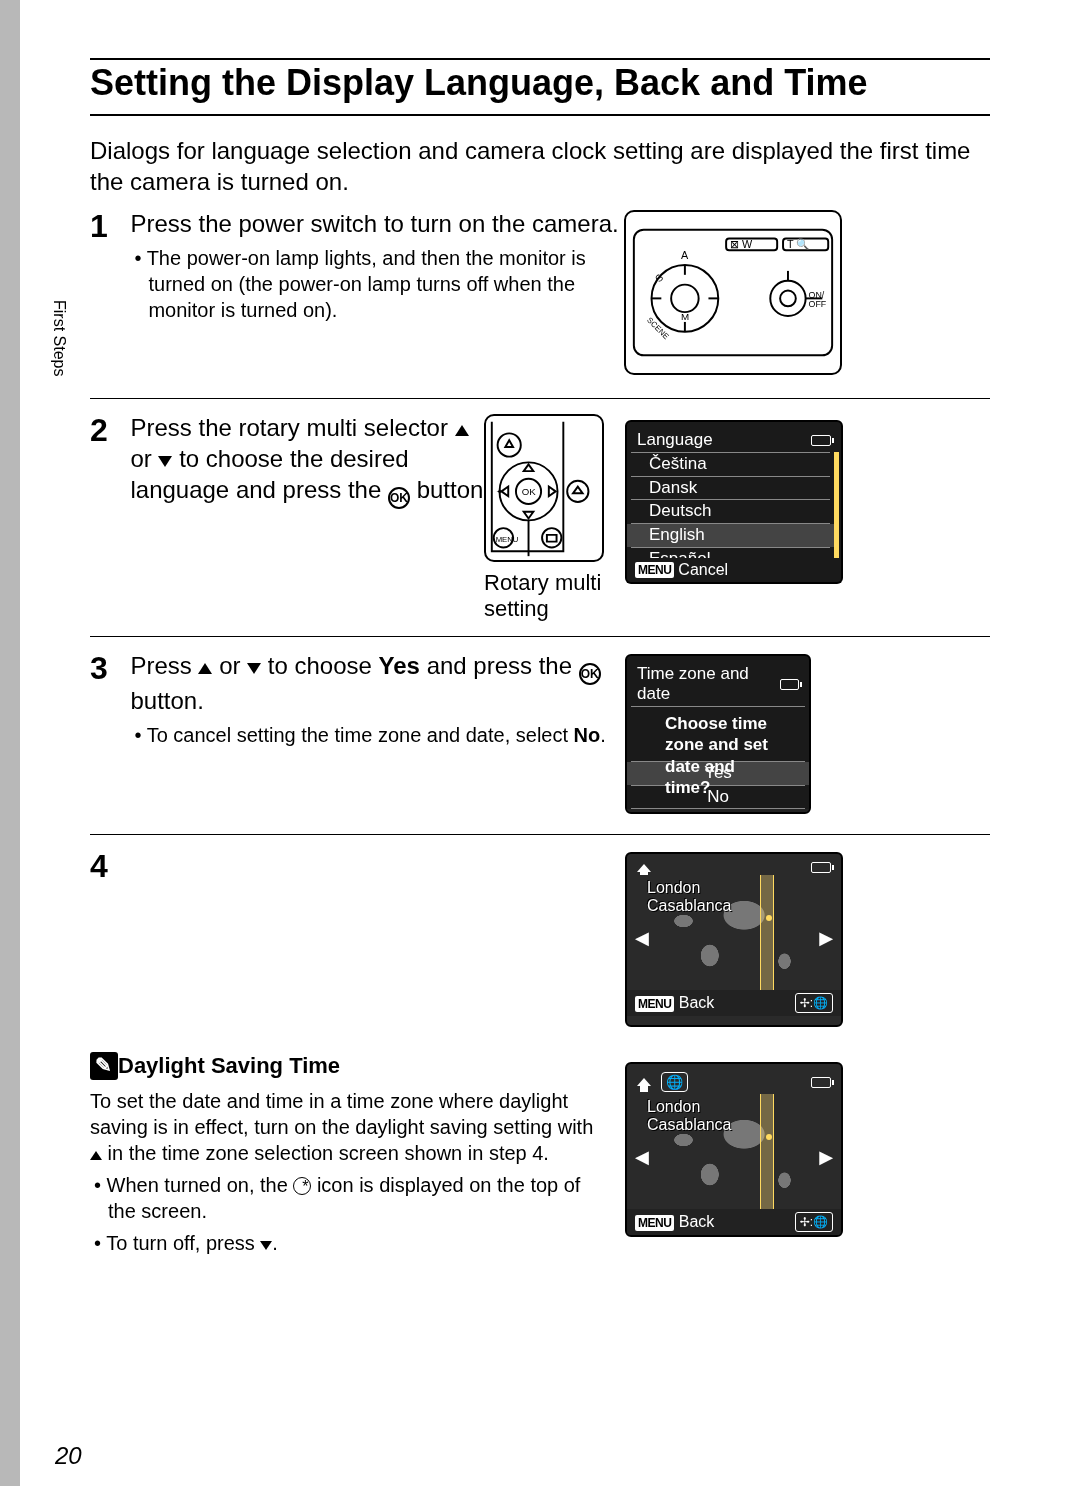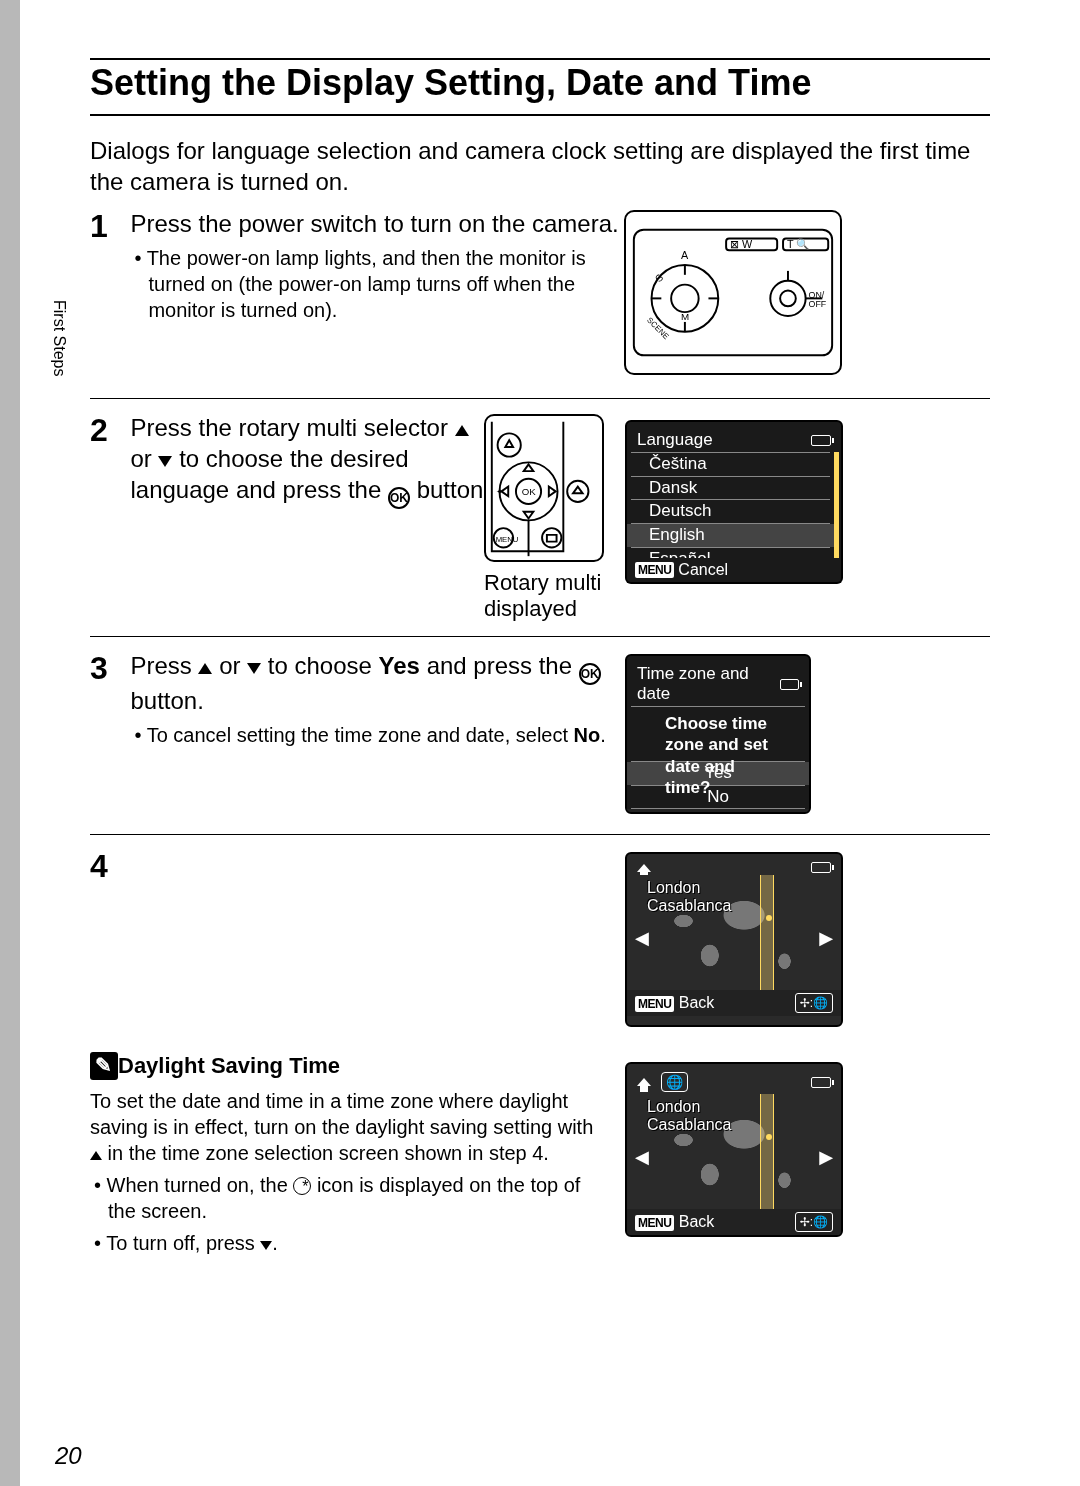--- a/index.html
+++ b/index.html
@@ -273,21 +273,21 @@
   .camera-illus line, .camera-illus circle, .camera-illus rect, .camera-illus path, .camera-illus polygon {
     stroke:#000; fill:none; stroke-width:2;
   }
 </style>
 </head>
 <body>
 
 <div class="gray-bg"></div>
 
 <div class="header-bar"></div>
-<div class="page-title">Setting the Display Setting, Date and Time</div>
+<div class="page-title">Setting the Display Language, Back and Time</div>
 
 <div class="intro">Dialogs for language selection and camera clock setting are displayed the first time the camera is turned on.</div>
 
 <div class="side-tab"></div>
 <div class="side-tab-text">First Steps</div>
 
 <div class="step" style="top:208px;">
   <span class="step-num">1</span>
   <div class="step-body" style="width:500px;">
     <div class="step-heading">Press the power switch to turn on the camera.</div>
@@ -345,21 +345,21 @@
     <text x="10" y="82" font-size="10" stroke="none" fill="#000">✦</text>
     <circle cx="18" cy="126" r="10"></circle>
     <text x="10" y="130" font-size="8" stroke="none" fill="#000">MENU</text>
     <circle cx="68" cy="126" r="10"></circle>
     <path d="M 63 123 L 73 123 L 73 130 L 63 130 Z"></path>
     <circle cx="95" cy="78" r="11"></circle>
     <polygon points="95,73 90,80 100,80" fill="#000" stroke="none"></polygon>
     <line x1="44" y1="108" x2="44" y2="145"></line>
   </svg>
 </div>
-<div class="caption" style="left:484px; top:570px; width:130px;">Rotary multi displayed</div>
+<div class="caption" style="left:484px; top:570px; width:130px;">Rotary multi setting</div>
 
 <div class="lcd" style="left:625px; top:420px; width:218px; height:158px;">
   <div class="lcd-title">
     <span>Language</span>
     <span class="batt"></span>
   </div>
   <div style="border-right:5px solid #ffda60; margin-right:2px;">
     <div class="lcd-hr"></div>
     <div class="lcd-row">Čeština</div>
     <div class="lcd-hr"></div>

